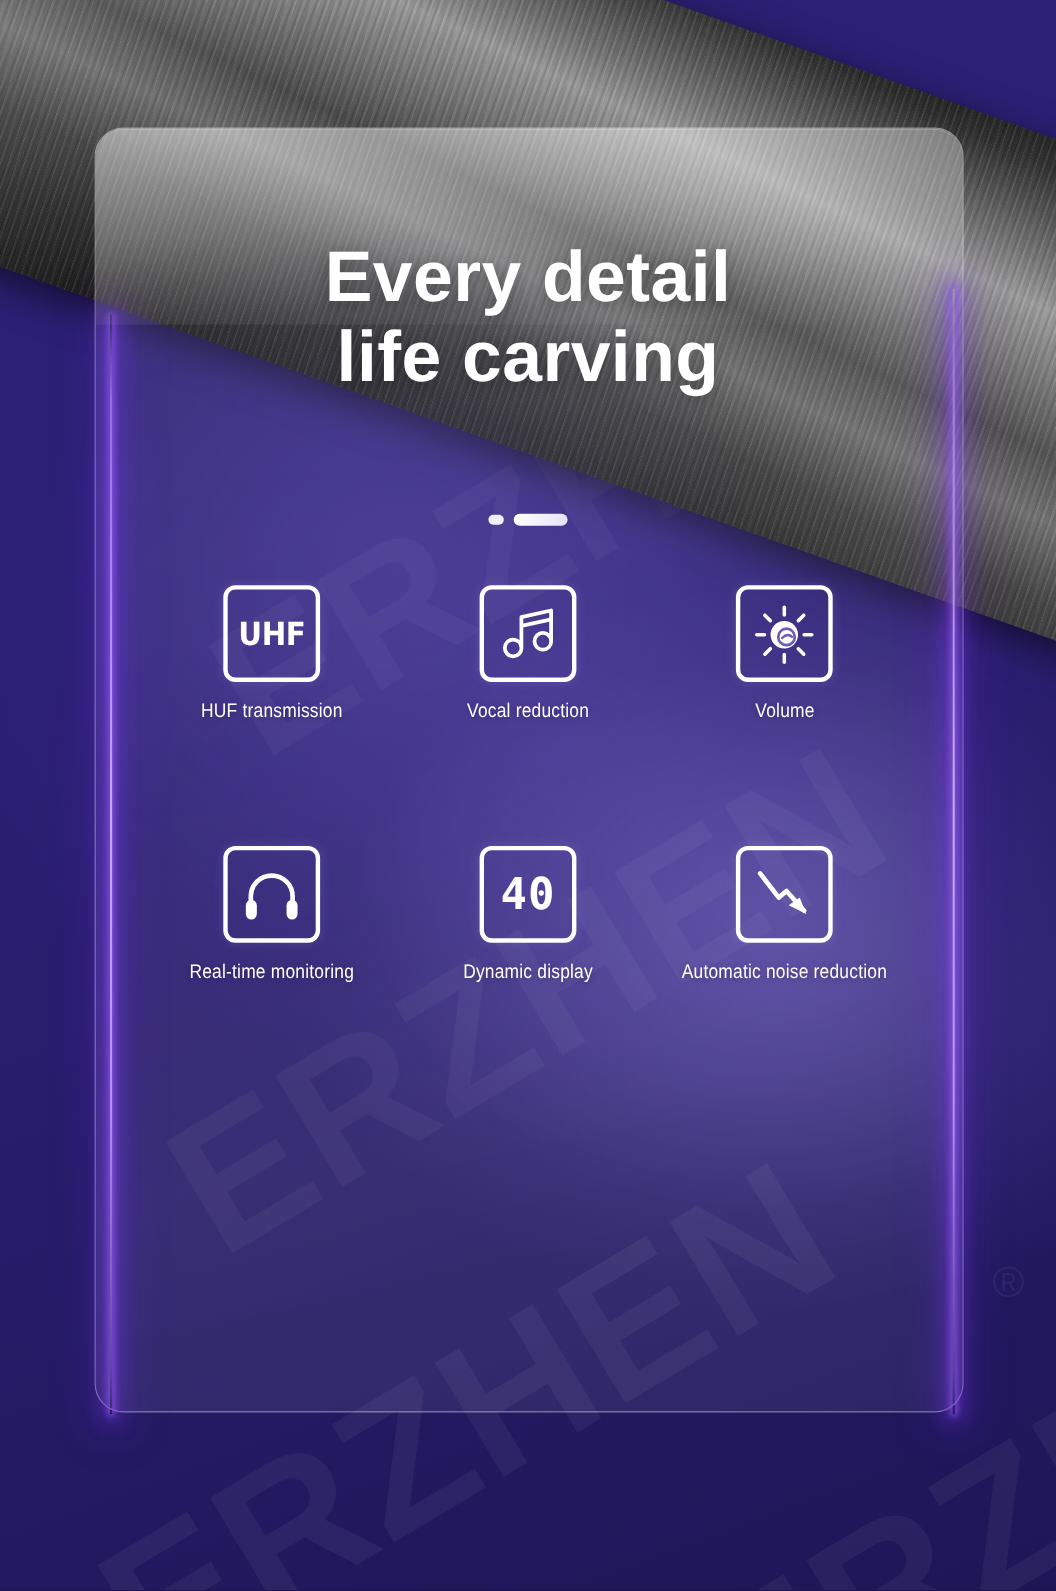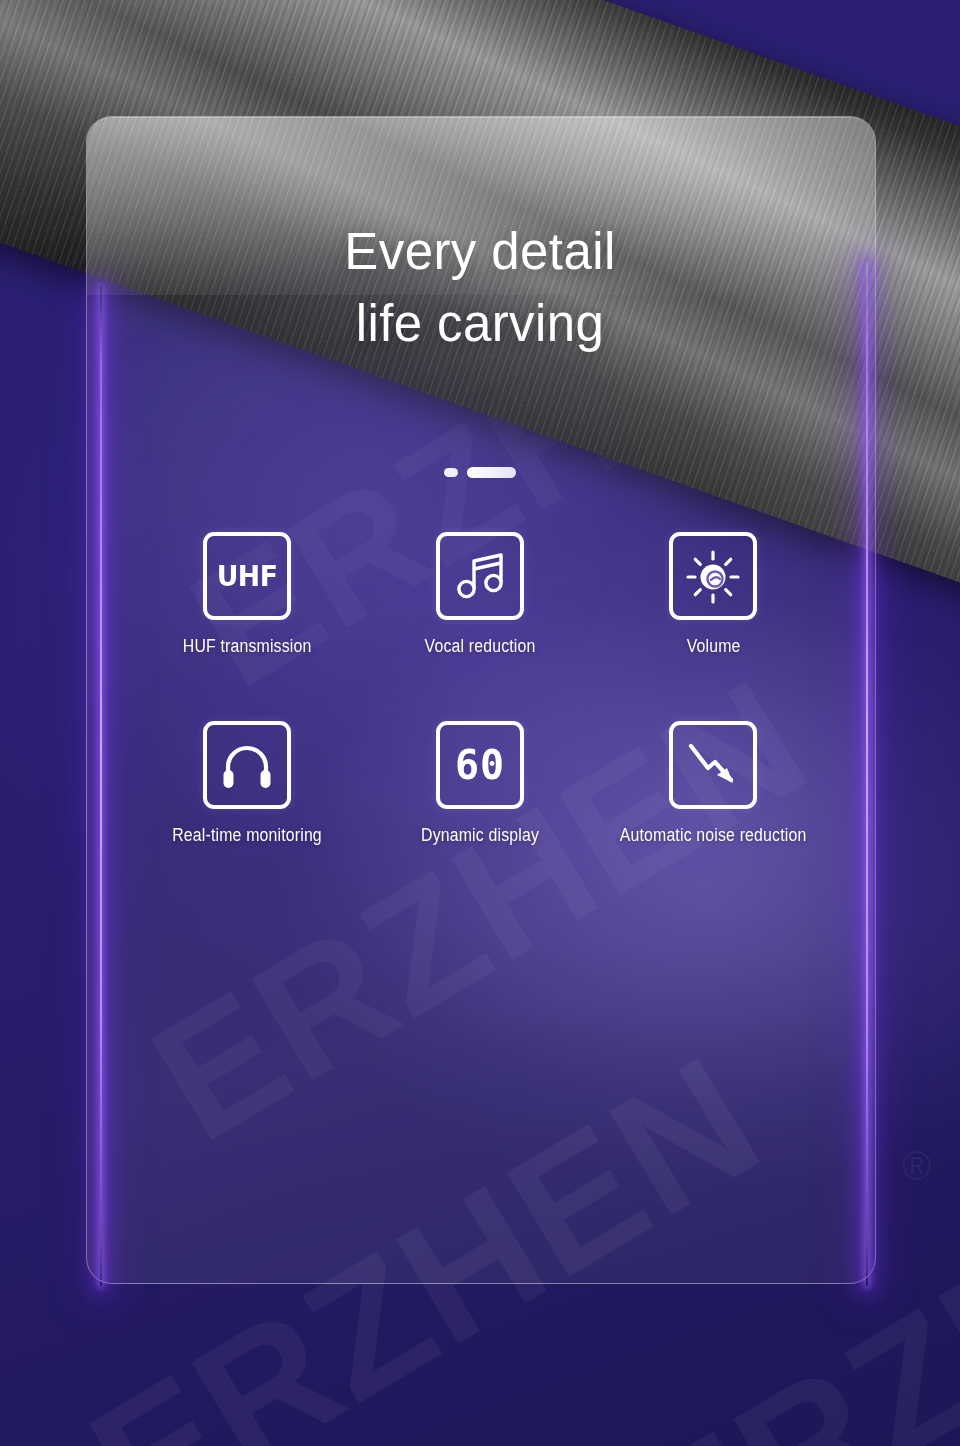--- a/index.html
+++ b/index.html
@@ -150,22 +150,22 @@
     pointer-events:none;
   }
   #neon-left  { left:100px; top:286px;  height:1000px; }
   #neon-right { left:866px; top:262px;  height:1024px; }
 
   
   #headline {
     position:absolute; left:0; top:216px; width:960px;
     text-align:center;
     color:#ffffff;
-    font-size:51px;
-    font-weight:400;
+    font-size:65px;
+    font-weight:700;
     line-height:72px;
     letter-spacing:0.4px;
     text-shadow:0 2px 14px rgba(0,0,0,0.28);
   }
   #headline .ln { display:block; }
 
   
   #divider {
     position:absolute; left:0; top:467px; width:960px;
     display:flex; align-items:center; justify-content:center; gap:9px;
@@ -179,21 +179,21 @@
     background:linear-gradient(to right,#ffffff 0%,#e6e2f6 100%);
   }
 
   
   #grid {
     position:absolute;
     left:130px; top:532px;
     width:700px;
     display:grid;
     grid-template-columns:repeat(3, 1fr);
-    row-gap:64px;
+    row-gap:112px;
   }
   .feat {
     display:flex; flex-direction:column; align-items:center;
   }
   .feat .tile {
     width:88px; height:88px;
     border:4px solid #ffffff;
     border-radius:11px;
     display:flex; align-items:center; justify-content:center;
     box-shadow:0 0 10px rgba(180,160,255,0.18);
@@ -305,21 +305,21 @@
           <path d="M10 38 V27 a19 19 0 0 1 38 0 V38" fill="none" stroke="#fff" stroke-width="4.2" stroke-linecap="round"></path>
           <rect x="5.5" y="30" width="10" height="18" rx="5" fill="#fff"></rect>
           <rect x="42.5" y="30" width="10" height="18" rx="5" fill="#fff"></rect>
         </svg>
       </div>
       <div class="caption">Real-time monitoring</div>
     </div>
 
     <div class="feat">
       <div class="tile">
-        <span class="seg-text">60</span>
+        <span class="seg-text">40</span>
       </div>
       <div class="caption">Dynamic display</div>
     </div>
 
     <div class="feat">
       <div class="tile">
         <svg width="58" height="50" viewBox="0 0 58 50">
           <path d="M7 6 L24 28 L31 22 L47 40" fill="none" stroke="#fff" stroke-width="4.2" stroke-linejoin="round" stroke-linecap="round"></path>
           <path d="M49 43 L33 35 L43 28 Z" fill="#fff"></path>
         </svg>

